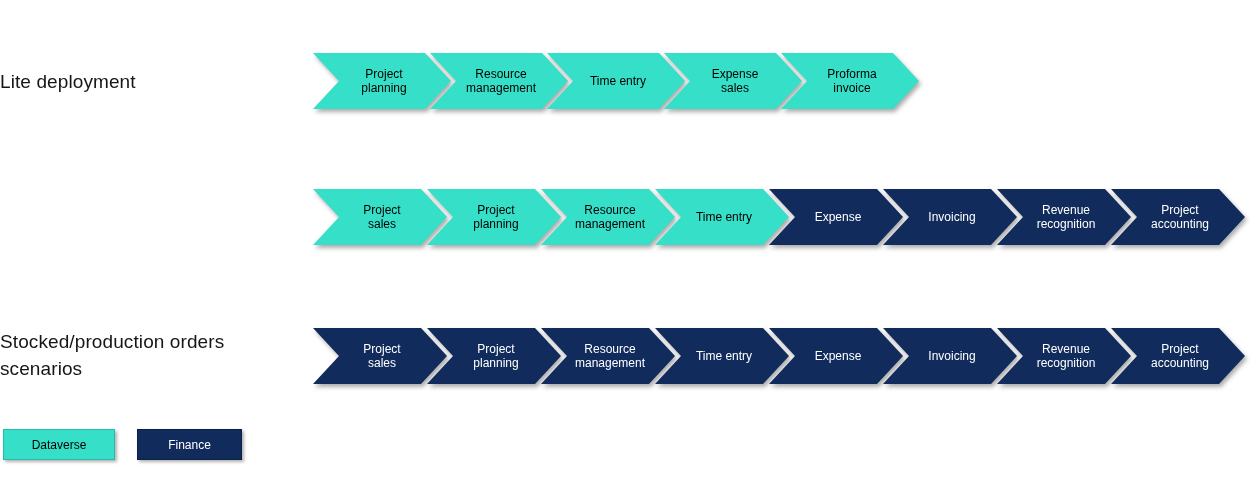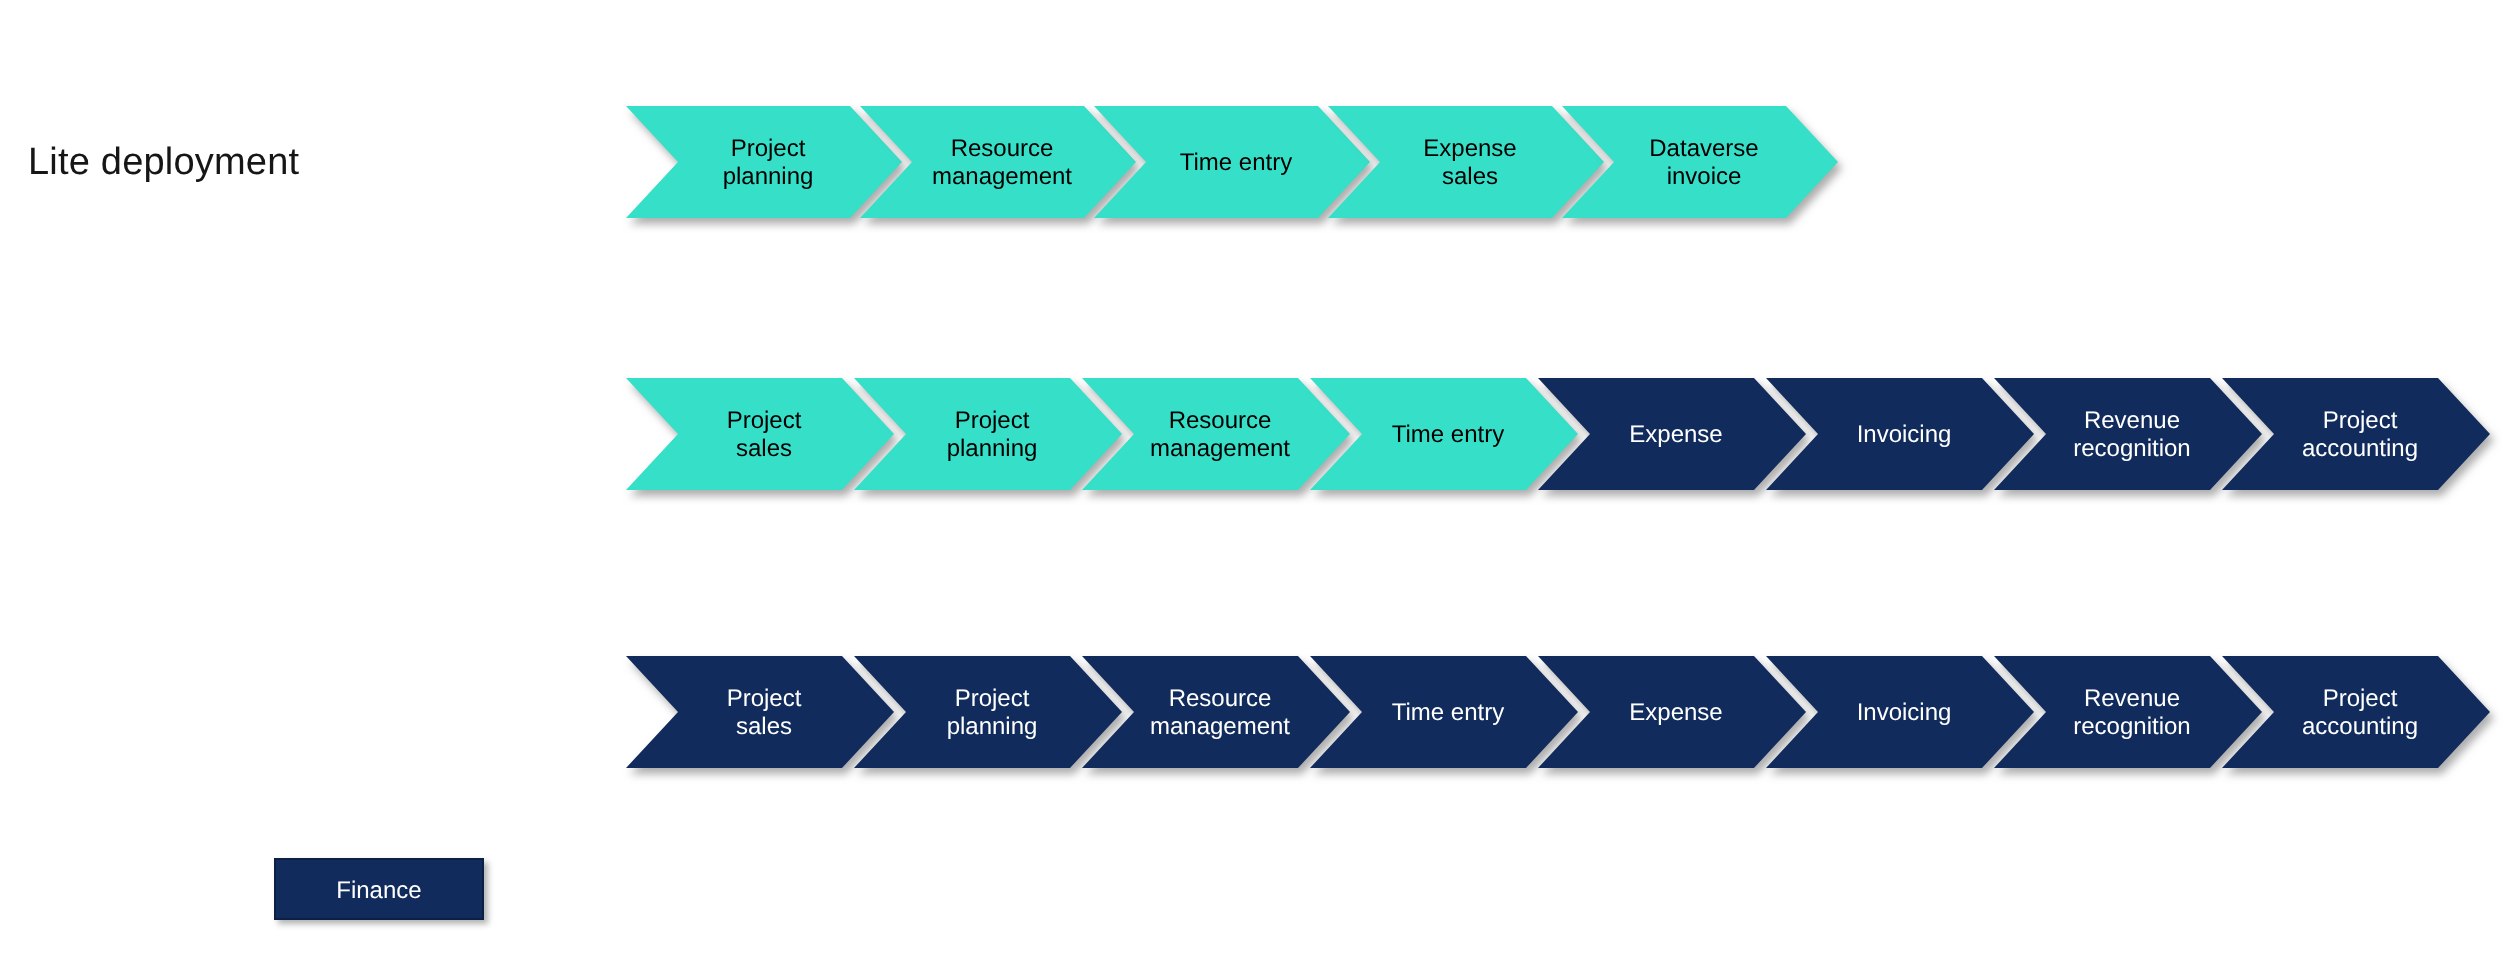--- a/index.html
+++ b/index.html
@@ -8,21 +8,21 @@
     font-family: "Liberation Sans", "DejaVu Sans", sans-serif;
     width: 1257px; height: 480px; overflow: hidden;
   }
   #canvas {
     position: relative; width: 1257px; height: 480px;
     background: var(--background, #fff);
   }
 
   
   .row-label {
-    position: absolute; left: 14px; width: 288px;
+    position: absolute; left: 0; width: 288px;
     display: flex; align-items: center;
     font-size: 19px; line-height: 27px;
     color: var(--label-text, #161616);
     letter-spacing: 0.1px;
   }
 
   
   .strip { position: absolute; left: 313px; display: flex; }
   .chev-wrap {
     filter: drop-shadow(2px 3px 2px rgba(90,90,90,0.5));
@@ -96,21 +96,21 @@
         <div class="chev dataverse">
           <span class="chev-text">
             <span class="chev-line">Expense</span>
             <span class="chev-line">sales</span>
           </span>
         </div>
       </div>
     <div class="chev-wrap">
         <div class="chev dataverse">
           <span class="chev-text">
-            <span class="chev-line">Dataverse</span>
+            <span class="chev-line">Proforma</span>
             <span class="chev-line">invoice</span>
           </span>
         </div>
       </div>
   </div>
 
   <div class="strip strip-8" style="top:189px;">
     <div class="chev-wrap">
         <div class="chev dataverse">
           <span class="chev-text">
@@ -167,20 +167,21 @@
     <div class="chev-wrap">
         <div class="chev finance">
           <span class="chev-text">
             <span class="chev-line">Project</span>
             <span class="chev-line">accounting</span>
           </span>
         </div>
       </div>
   </div>
 
+  <div class="row-label" style="top:326px; height:58px;">Stocked/production orders scenarios</div>
   <div class="strip strip-8" style="top:328px;">
     <div class="chev-wrap">
         <div class="chev finance">
           <span class="chev-text">
             <span class="chev-line">Project</span>
             <span class="chev-line">sales</span>
           </span>
         </div>
       </div>
     <div class="chev-wrap">
@@ -231,17 +232,20 @@
     <div class="chev-wrap">
         <div class="chev finance">
           <span class="chev-text">
             <span class="chev-line">Project</span>
             <span class="chev-line">accounting</span>
           </span>
         </div>
       </div>
   </div>
 
+  <div class="legend-box dataverse">
+    <span>Dataverse</span>
+  </div>
   <div class="legend-box finance">
     <span>Finance</span>
   </div>
 
 </div>
 
 </body></html>

